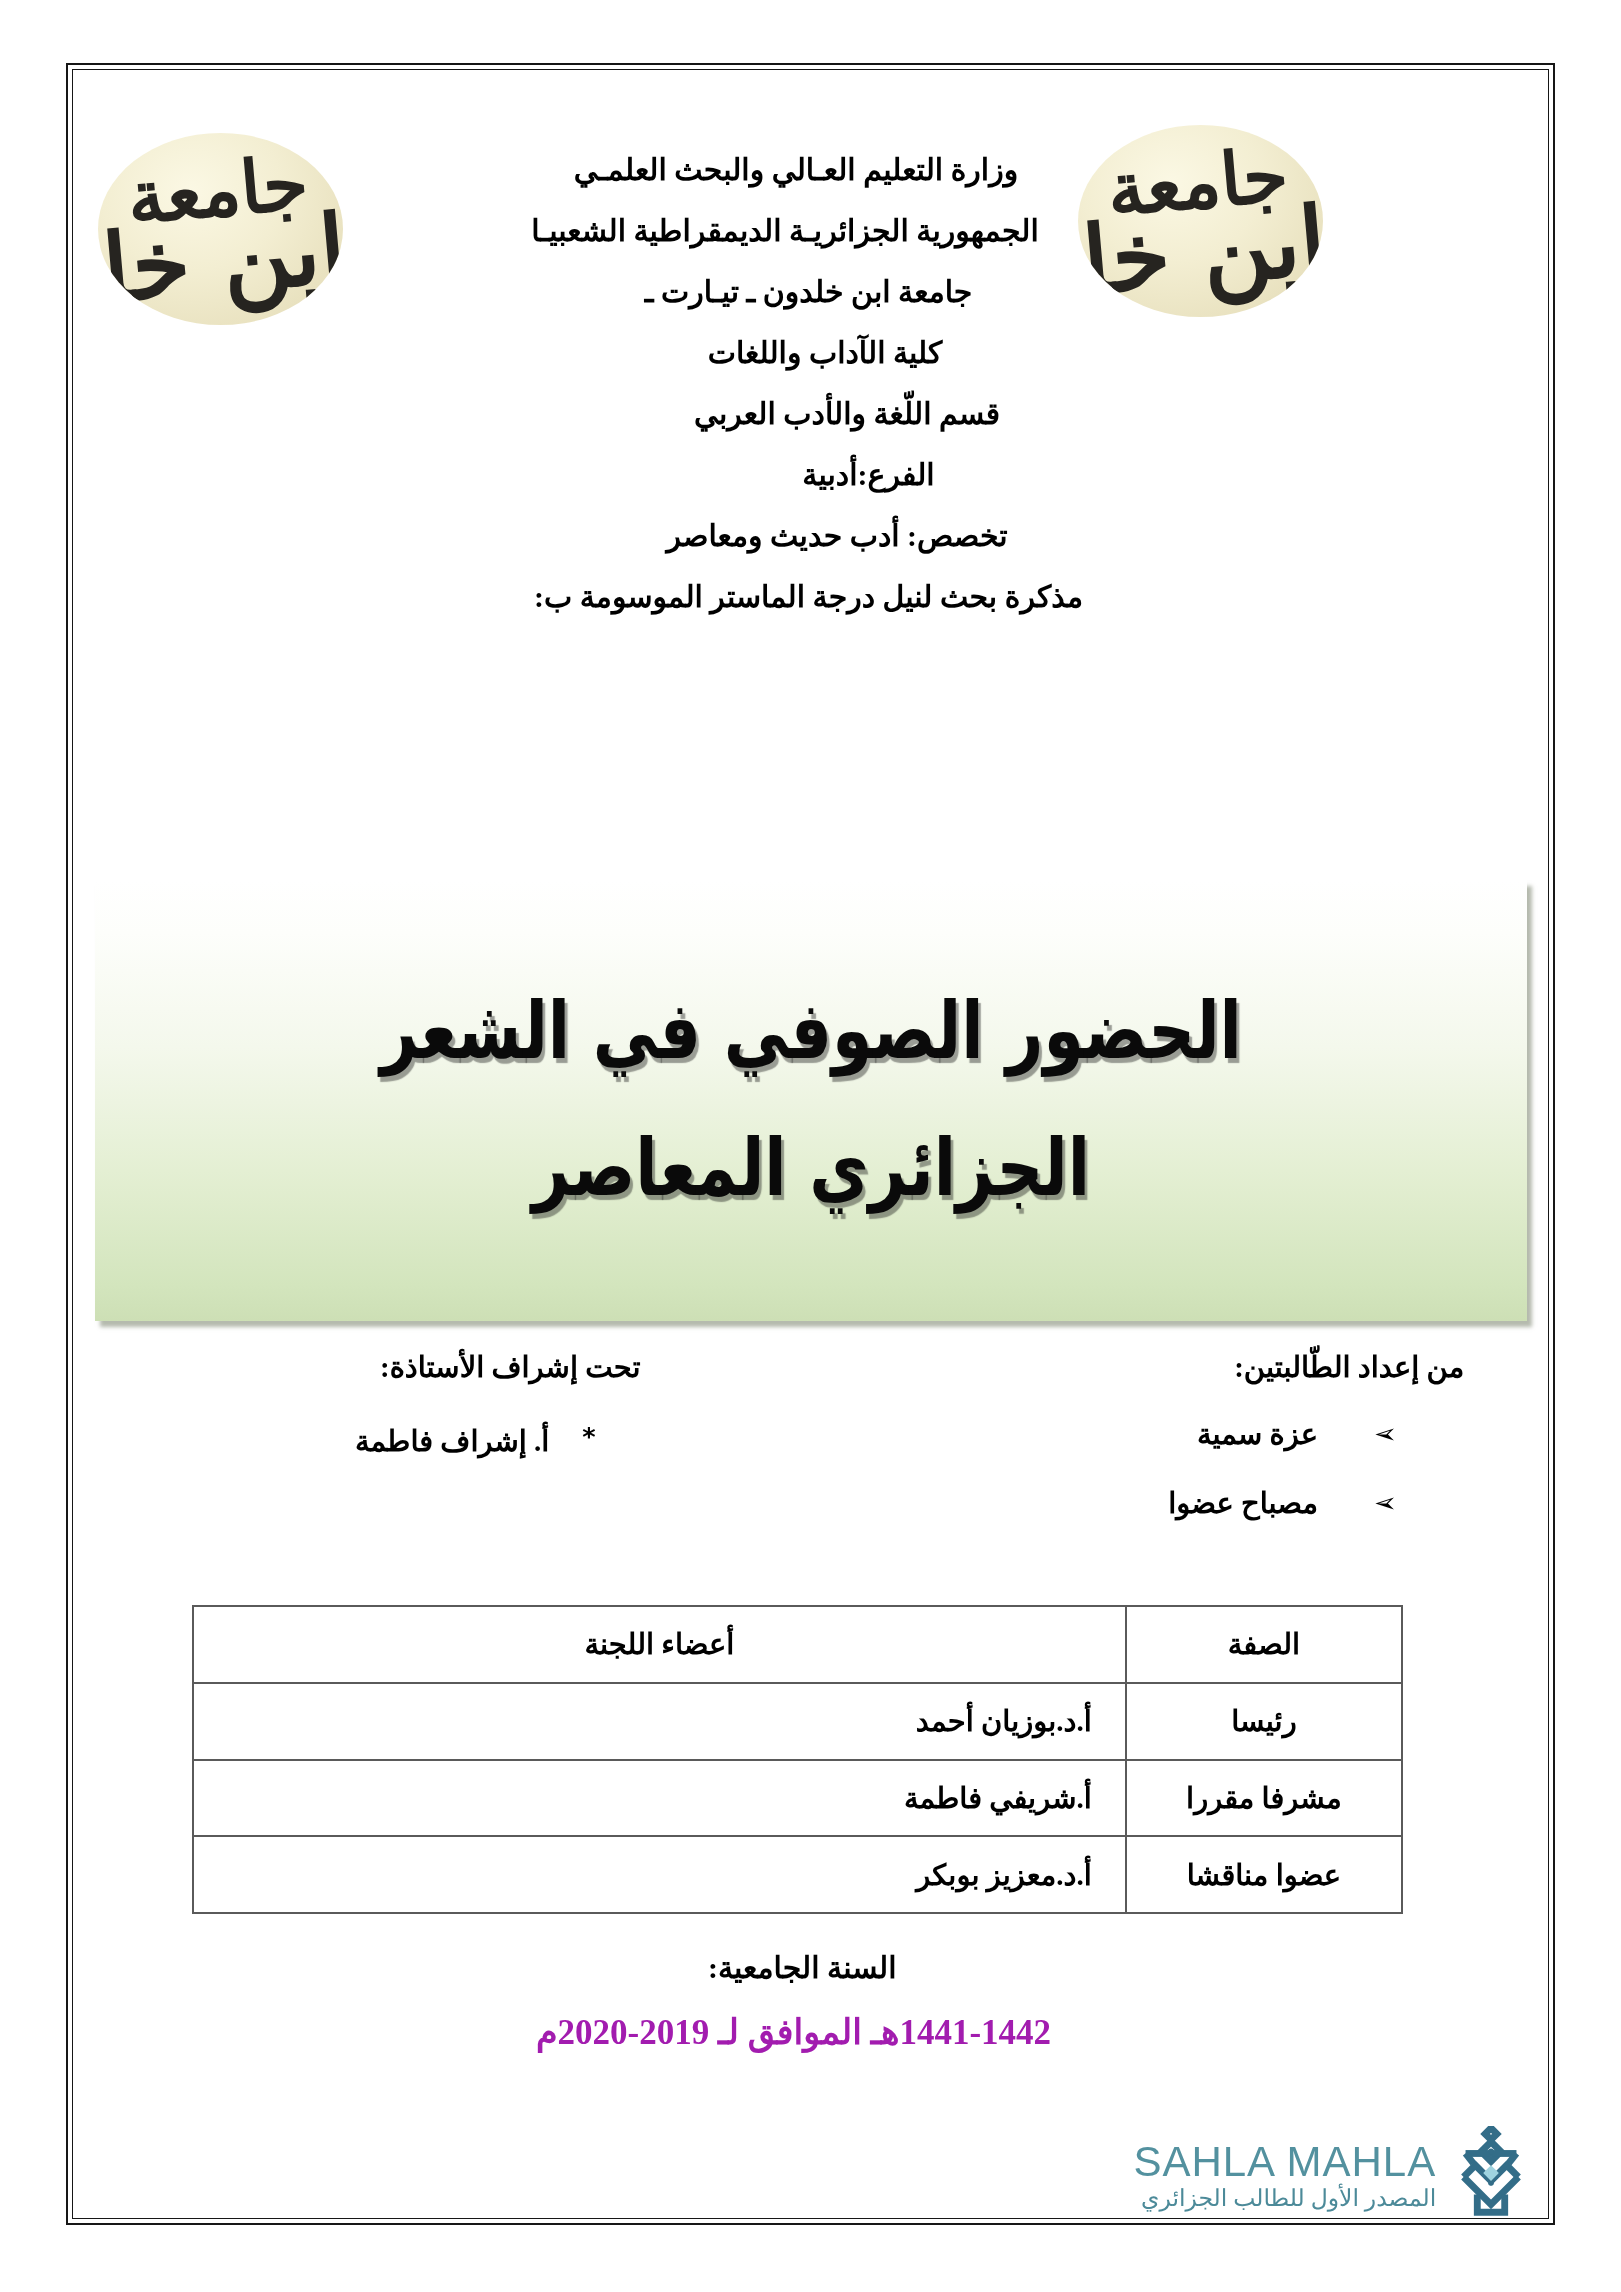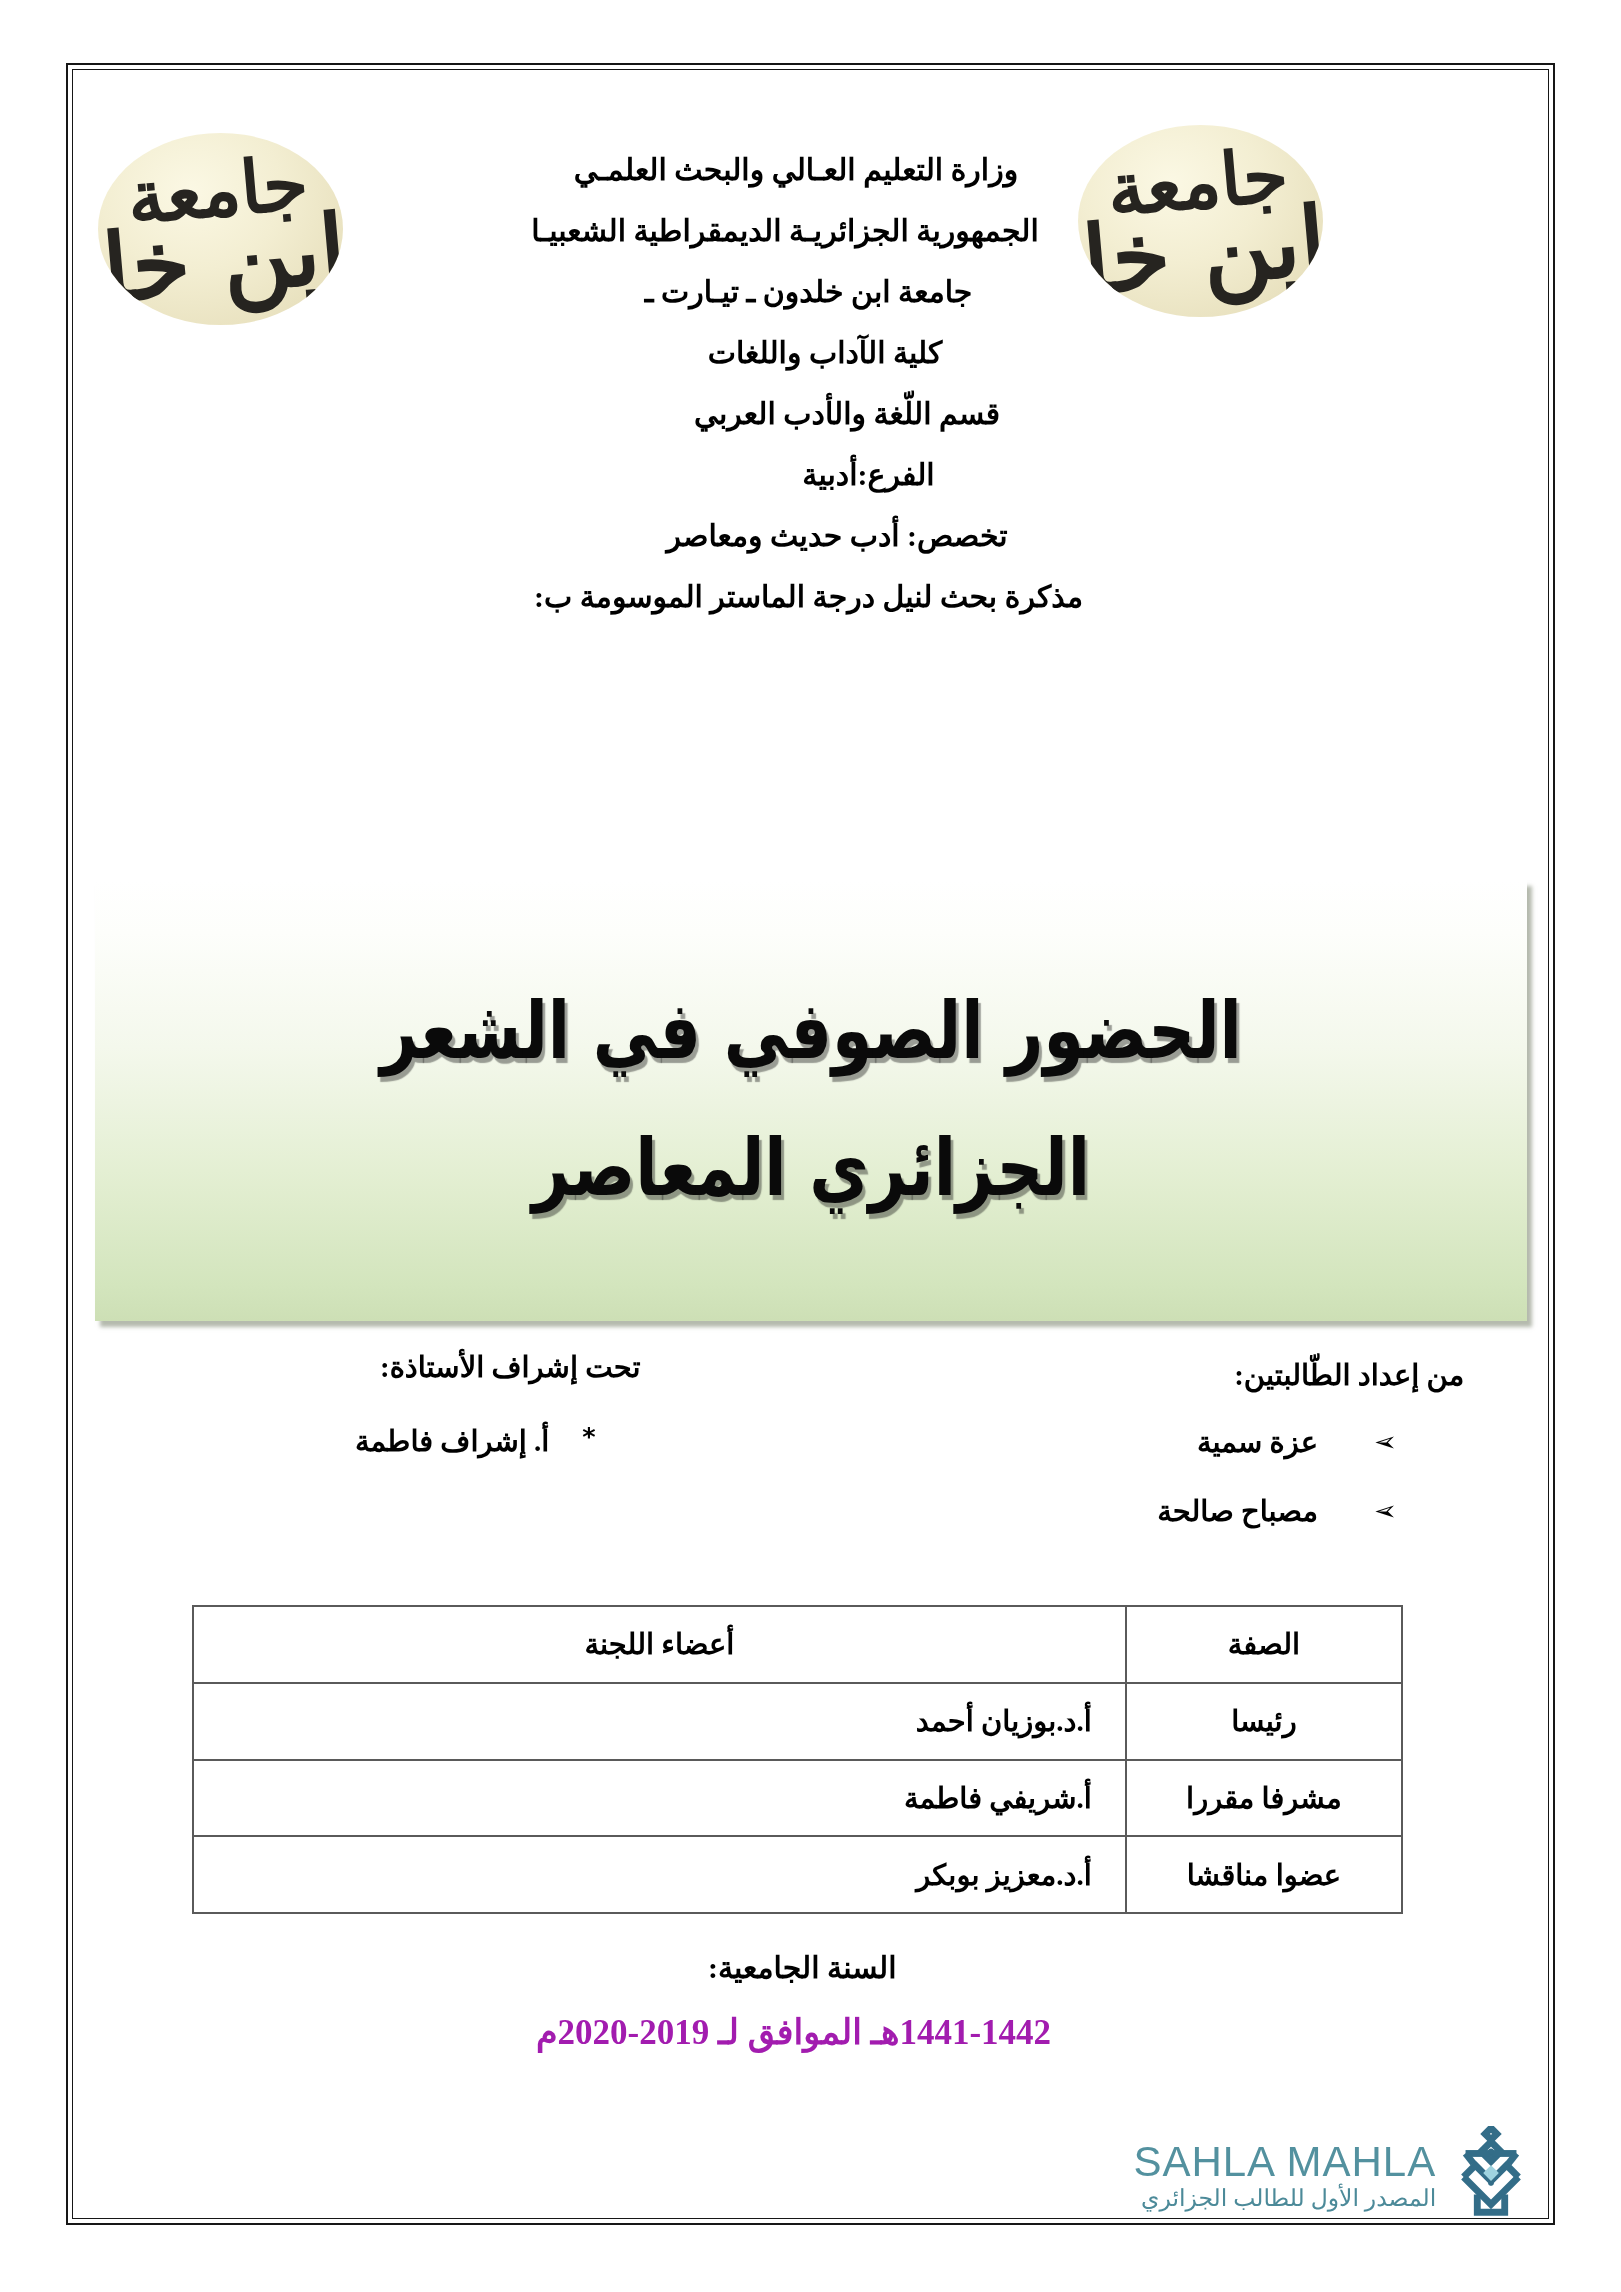--- a/index.html
+++ b/index.html
@@ -133,21 +133,21 @@
   .people {
     position: absolute;
     left: 95px;
     top: 1353px;
     width: 1432px;
     height: 225px;
   }
   .people .col-right {
     position: absolute;
     right: 51px;
-    top: 8px;
+    top: 0;
     text-align: right;
     width: 608px;
   }
   .people .col-left {
     position: absolute;
     left: 23.5px;
     top: 0;
     text-align: right;
     width: 608px;
   }
@@ -348,21 +348,21 @@
   <div class="people">
 
     <div class="col-right">
       <p class="lbl">من إعداد الطّالبتين:</p>
       <div class="name-row">
         <span class="bullet">➢</span>
         <span class="nm">عزة سمية</span>
       </div>
       <div class="name-row">
         <span class="bullet">➢</span>
-        <span class="nm">مصباح صالحة</span>
+        <span class="nm">مصباح عضوا</span>
       </div>
     </div>
 
     <div class="col-left">
       <p class="lbl">تحت إشراف الأستاذة:</p>
       <div class="sup-row">
         <span class="star">*</span>
         <span>أ. إشراف فاطمة</span>
       </div>
     </div>

